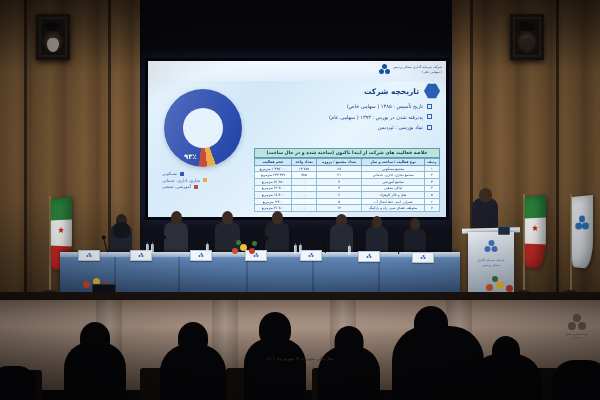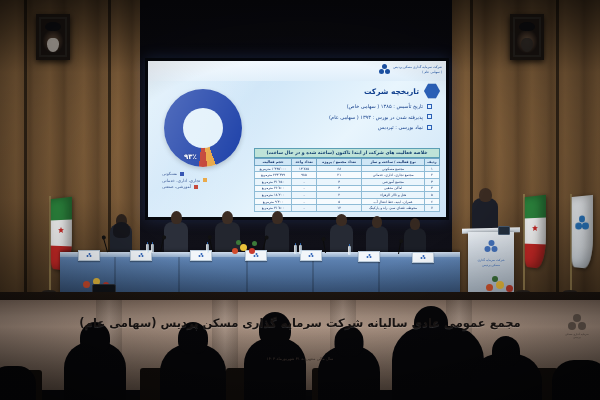--- a/index.html
+++ b/index.html
@@ -536,21 +536,20 @@
   <div style="position:absolute; left:92px; top:284px; width:24px; height:22px;
               background:#101318; border:.7px solid #2c323c; border-radius:2px;"></div>
 
   <div class="stage-floor"></div>
 
   <div class="banner">
     <div class="banner-fold" style="left:96px;"></div>
     <div class="banner-fold" style="left:212px;"></div>
     <div class="banner-fold" style="left:330px;"></div>
     <div class="banner-fold" style="left:446px;"></div>
-    <div class="banner-text">مجمع عمومی عادی سالیانه شرکت سرمایه گذاری مسکن پردیس (سهامی عام)</div>
     <div class="banner-sub">سال مالی منتهی به ۳۱ شهریورماه ۱۴۰۴</div>
     <div class="banner-logo">
       <div class="bl"></div>
         <div class="bl"></div>
         <div class="bl"></div>
       <div class="bt">سرمایه گذاری مسکن پردیس</div>
     </div>
   </div>
 
   <div class="chairback" style="left:-4px;  bottom:0; width:46px; height:30px;"></div>

